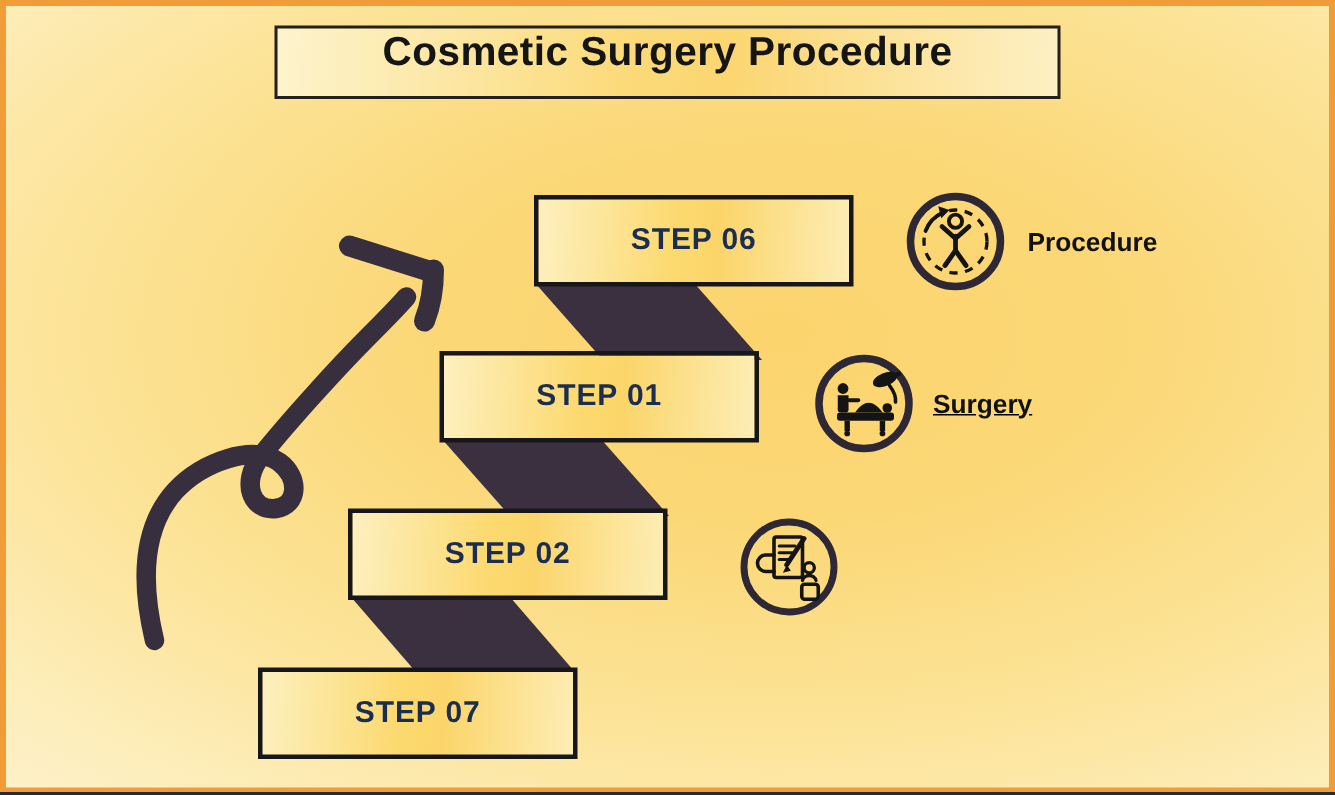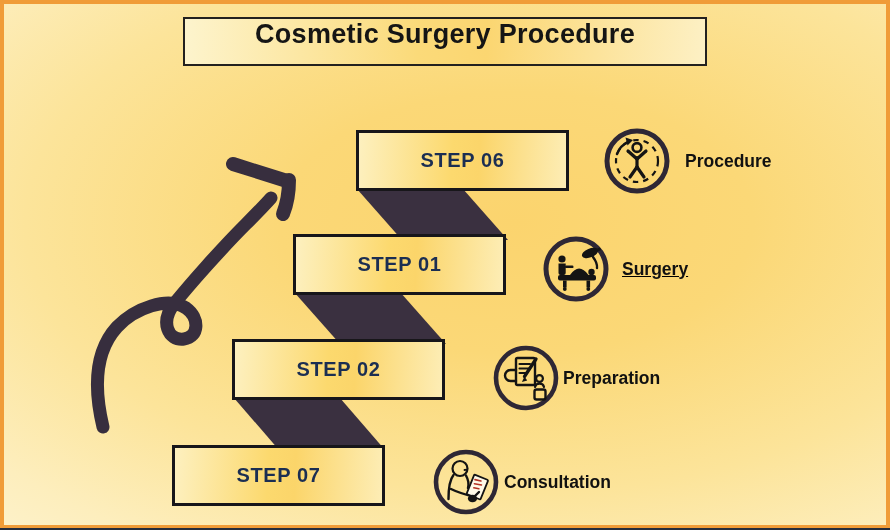--- a/index.html
+++ b/index.html
@@ -75,61 +75,37 @@
   <div class="step-box step-2">
     <span class="step-label">STEP 02</span>
   </div>
   <div class="step-box step-3">
     <span class="step-label">STEP 01</span>
   </div>
   <div class="step-box step-4">
     <span class="step-label">STEP 06</span>
   </div>
 
-  <div class="feature feature-1">
-    <svg width="70" height="70" viewBox="0 0 70 70">
-      <circle cx="35" cy="35" r="30" fill="none" stroke="#2e2735" stroke-width="4.6"></circle>
-      <g fill="none" stroke="#141414" stroke-linecap="round">
-        <circle cx="29" cy="21.5" r="7.5" stroke-width="2.2"></circle>
-        <path d="M 33.5 23 l 2.6 -0.4" stroke-width="1.8"></path>
-        <path d="M 22.5 28 C 18.5 33, 17.5 41, 17.5 52" stroke-width="2.4"></path>
-        <path d="M 35 28.5 C 37.5 33, 38 37, 37 41" stroke-width="2.4"></path>
-        <path d="M 20 42 C 28 46, 36 48, 44 50" stroke-width="2.4"></path>
-      </g>
-      <g transform="rotate(22 46 41)">
-        <rect x="38.5" y="29.5" width="15" height="21" rx="1" fill="#fffbe9" stroke="#141414" stroke-width="1.8"></rect>
-        <g stroke="#b43325" stroke-width="1.6" stroke-linecap="round">
-          <path d="M 41 34 l 6 -1"></path>
-          <path d="M 42 38 l 7 -1.5"></path>
-          <path d="M 43 42 l 5 -1"></path>
-        </g>
-      </g>
-      <path d="M 48 45 L 41 52" stroke="#141414" stroke-width="2.4" stroke-linecap="round"></path>
-      <ellipse cx="41.5" cy="51.5" rx="4.6" ry="3.8" fill="#141414"></ellipse>
-    </svg>
-    <span class="feature-label">Consultation</span>
-  </div>
 
   <div class="feature feature-2">
     <svg width="70" height="70" viewBox="0 0 70 70">
       <circle cx="35" cy="35" r="30" fill="none" stroke="#2e2735" stroke-width="4.6"></circle>
       <g fill="none" stroke="#141414" stroke-linecap="round" stroke-linejoin="round">
         <rect x="25" y="15" width="19" height="27" rx="1.5" stroke-width="2.4"></rect>
         <path d="M 28.5 21 H 39" stroke-width="2.1"></path>
         <path d="M 28.5 25.5 H 39" stroke-width="2.1"></path>
         <path d="M 28.5 30 H 35" stroke-width="2.1"></path>
         <path d="M 25 27 h -5.5 a 5.5 5.5 0 0 0 0 11 h 5.5" stroke-width="2.4"></path>
         <path d="M 45 16 L 33.5 33.5" stroke-width="3.3"></path>
         <circle cx="48.5" cy="35.5" r="3.4" stroke-width="2.2"></circle>
         <path d="M 44 44 a 4.6 4.2 0 0 1 9 0" stroke-width="2.2"></path>
         <rect x="43.5" y="46.5" width="11" height="10" rx="2" stroke-width="2.4"></rect>
       </g>
       <path d="M 33.5 33.5 l -2.6 5.4 l 5.3 -1.4 z" fill="#141414"></path>
     </svg>
-    <span class="feature-label">Preparation</span>
   </div>
 
   <div class="feature feature-3">
     <svg width="70" height="70" viewBox="0 0 70 70">
       <circle cx="35" cy="35" r="30" fill="none" stroke="#2e2735" stroke-width="5"></circle>
       <g fill="#141414">
         <g transform="rotate(-22 49 19)">
           <ellipse cx="49" cy="19" rx="8.5" ry="4.4"></ellipse>
           <rect x="56.5" y="17.5" width="4" height="3" rx="1"></rect>
         </g>

